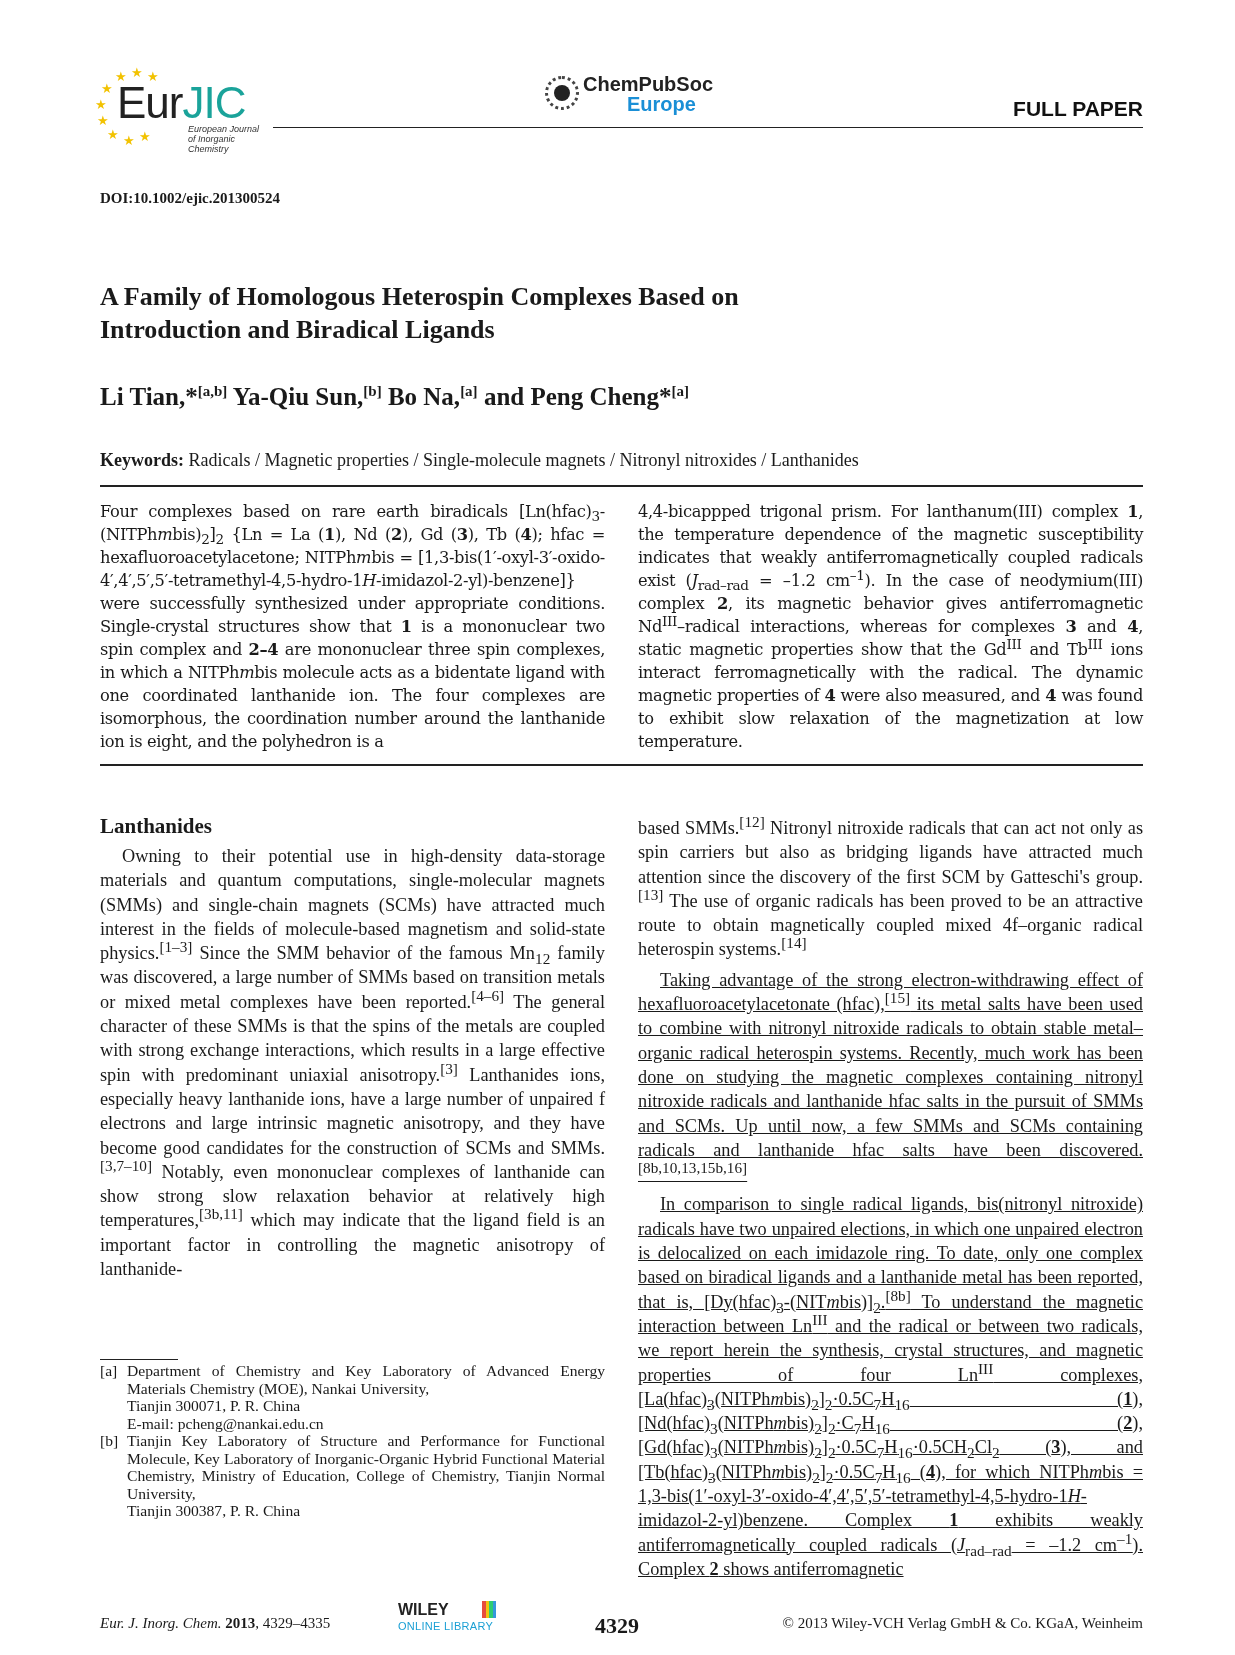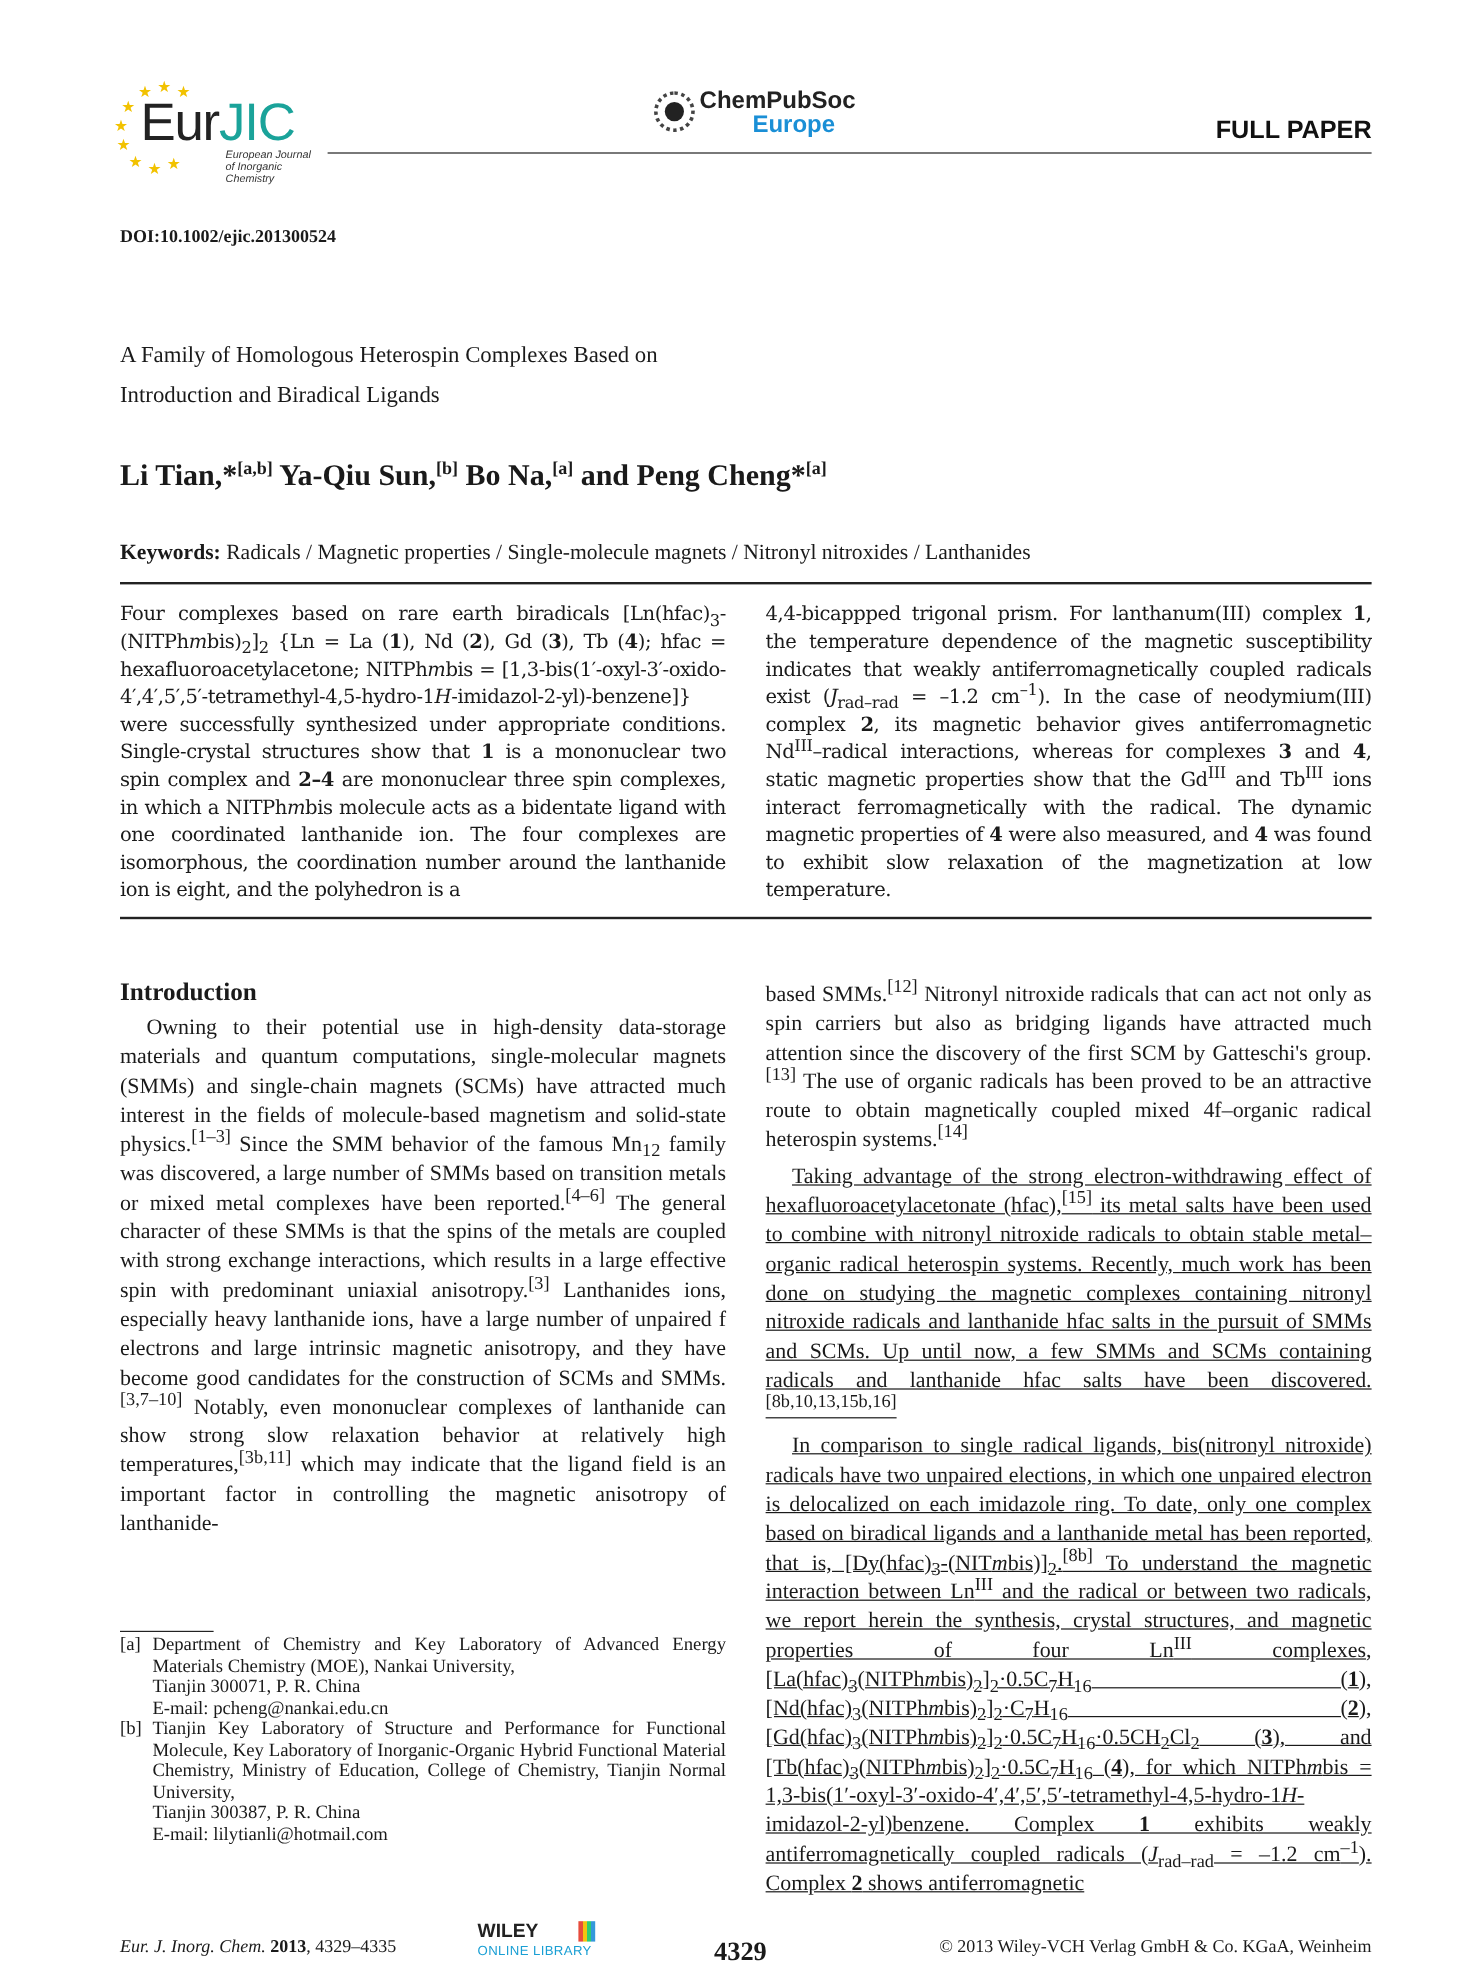--- a/index.html
+++ b/index.html
@@ -12,21 +12,21 @@
   .eurjic-sub { position:absolute; left:93px; top:54px; font-family:"Liberation Sans",sans-serif; font-style:italic; font-size:9px; line-height:10px; color:#333; }
   .star { position:absolute; color:#f2c200; font-size:13px; line-height:13px; }
   .header-rule { left:273px; top:127px; width:870px; height:1px; background:#222; }
   .chempub { left:545px; top:73px; width:170px; height:45px; }
   .chempub-icon { position:absolute; left:0; top:3px; width:34px; height:34px; border-radius:50%; border:3px dotted #444; box-sizing:border-box; }
   .chempub-icon:after { content:""; position:absolute; left:6px; top:6px; width:16px; height:16px; border-radius:50%; background:#222; }
   .chempub-t1 { position:absolute; left:38px; top:0; font-family:"Liberation Sans",sans-serif; font-weight:bold; font-size:20px; color:#222; }
   .chempub-t2 { position:absolute; left:82px; top:20px; font-family:"Liberation Sans",sans-serif; font-weight:bold; font-size:20px; color:#1a8fd6; }
   .full-paper { right:92px; top:97px; font-family:"Liberation Sans",sans-serif; font-weight:bold; font-size:21px; color:#111; }
   .doi { left:100px; top:190px; font-weight:bold; font-size:15px; }
-  .title { left:100px; top:280px; width:900px; font-weight:normal; font-size:19px; line-height:33px; }
+  .title { left:100px; top:280px; width:900px; font-weight:bold; font-size:26px; line-height:33px; }
   .authors { left:100px; top:383px; font-weight:bold; font-size:25px; }
   .authors sup { font-size:15px; }
   .keywords { left:100px; top:450px; font-size:18px; }
   .rule { height:2px; background:#222; }
   .abstract { top:500px; width:505px; font-size:16.3px; line-height:23px; text-align:justify; font-family:"DejaVu Serif",serif; letter-spacing:-0.35px; }
   .abstract b { font-weight:bold; }
   .section-h { left:100px; top:814px; font-weight:bold; font-size:21px; }
   .body-col { width:505px; font-size:18.3px; line-height:24.3px; text-align:justify; }
   .body-col p { margin:0; text-indent:22px; }
   .body-col p.noindent { text-indent:0; }
@@ -93,21 +93,21 @@
 </div>
 
 <div class="abs rule" style="left:100px;top:485px;width:1043px;"></div>
 
 <div class="abs abstract" style="left:100px;"><span>Four complexes based on rare earth biradicals [Ln(hfac)</span><sub>3</sub><span>-(NITPh</span><i>m</i><span>bis)</span><sub>2</sub><span>]</span><sub>2</sub><span> {Ln = La (</span><b>1</b><span>), Nd (</span><b>2</b><span>), Gd (</span><b>3</b><span>), Tb (</span><b>4</b><span>); hfac = hexafluoroacetylacetone; NITPh</span><i>m</i><span>bis = [1,3-bis(1′-oxyl-3′-oxido-4′,4′,5′,5′-tetramethyl-4,5-hydro-1</span><i>H</i><span>-imidazol-2-yl)-benzene]} were successfully synthesized under appropriate conditions. Single-crystal structures show that </span><b>1</b><span> is a mononuclear two spin complex and </span><b>2–4</b><span> are mononuclear three spin complexes, in which a NITPh</span><i>m</i><span>bis molecule acts as a bidentate ligand with one coordinated lanthanide ion. The four complexes are isomorphous, the coordination number around the lanthanide ion is eight, and the polyhedron is a</span></div>
 
 <div class="abs abstract" style="left:638px;"><span>4,4-bicappped trigonal prism. For lanthanum(III) complex </span><b>1</b><span>, the temperature dependence of the magnetic susceptibility indicates that weakly antiferromagnetically coupled radicals exist (</span><i>J</i><sub>rad–rad</sub><span> = –1.2 cm</span><sup>–1</sup><span>). In the case of neodymium(III) complex </span><b>2</b><span>, its magnetic behavior gives antiferromagnetic Nd</span><sup>III</sup><span>–radical interactions, whereas for complexes </span><b>3</b><span> and </span><b>4</b><span>, static magnetic properties show that the Gd</span><sup>III</sup><span> and Tb</span><sup>III</sup><span> ions interact ferromagnetically with the radical. The dynamic magnetic properties of </span><b>4</b><span> were also measured, and </span><b>4</b><span> was found to exhibit slow relaxation of the magnetization at low temperature.</span></div>
 
 <div class="abs rule" style="left:100px;top:764px;width:1043px;"></div>
 
-<div class="abs section-h">Introduction</div>
+<div class="abs section-h">Lanthanides</div>
 
 <div class="abs body-col" style="left:100px;top:844px;">
   <p><span>Owning to their potential use in high-density data-storage materials and quantum computations, single-molecular magnets (SMMs) and single-chain magnets (SCMs) have attracted much interest in the fields of molecule-based magnetism and solid-state physics.</span><sup>[1–3]</sup><span> Since the SMM behavior of the famous Mn</span><sub>12</sub><span> family was discovered, a large number of SMMs based on transition metals or mixed metal complexes have been reported.</span><sup>[4–6]</sup><span> The general character of these SMMs is that the spins of the metals are coupled with strong exchange interactions, which results in a large effective spin with predominant uniaxial anisotropy.</span><sup>[3]</sup><span> Lanthanides ions, especially heavy lanthanide ions, have a large number of unpaired f electrons and large intrinsic magnetic anisotropy, and they have become good candidates for the construction of SCMs and SMMs.</span><sup>[3,7–10]</sup><span> Notably, even mononuclear complexes of lanthanide can show strong slow relaxation behavior at relatively high temperatures,</span><sup>[3b,11]</sup><span> which may indicate that the ligand field is an important factor in controlling the magnetic anisotropy of lanthanide-</span></p>
 </div>
 
 <div class="abs body-col" style="left:638px;top:816px;">
   <p class="noindent"><span>based SMMs.</span><sup>[12]</sup><span> Nitronyl nitroxide radicals that can act not only as spin carriers but also as bridging ligands have attracted much attention since the discovery of the first SCM by Gatteschi's group.</span><sup>[13]</sup><span> The use of organic radicals has been proved to be an attractive route to obtain magnetically coupled mixed 4f–organic radical heterospin systems.</span><sup>[14]</sup></p>
   <p class="para-gap"><span>Taking advantage of the strong electron-withdrawing effect of hexafluoroacetylacetonate (hfac),</span><sup>[15]</sup><span> its metal salts have been used to combine with nitronyl nitroxide radicals to obtain stable metal–organic radical heterospin systems. Recently, much work has been done on studying the magnetic complexes containing nitronyl nitroxide radicals and lanthanide hfac salts in the pursuit of SMMs and SCMs. Up until now, a few SMMs and SCMs containing radicals and lanthanide hfac salts have been discovered.</span><sup>[8b,10,13,15b,16]</sup></p>
   <p class="para-gap"><span>In comparison to single radical ligands, bis(nitronyl nitroxide) radicals have two unpaired elections, in which one unpaired electron is delocalized on each imidazole ring. To date, only one complex based on biradical ligands and a lanthanide metal has been reported, that is, [Dy(hfac)</span><sub>3</sub><span>-(NIT</span><i>m</i><span>bis)]</span><sub>2</sub><span>.</span><sup>[8b]</sup><span> To understand the magnetic interaction between Ln</span><sup>III</sup><span> and the radical or between two radicals, we report herein the synthesis, crystal structures, and magnetic properties of four Ln</span><sup>III</sup><span> complexes, [La(hfac)</span><sub>3</sub><span>(NITPh</span><i>m</i><span>bis)</span><sub>2</sub><span>]</span><sub>2</sub><span>·0.5C</span><sub>7</sub><span>H</span><sub>16</sub><span> (</span><b>1</b><span>), [Nd(hfac)</span><sub>3</sub><span>(NITPh</span><i>m</i><span>bis)</span><sub>2</sub><span>]</span><sub>2</sub><span>·C</span><sub>7</sub><span>H</span><sub>16</sub><span> (</span><b>2</b><span>), [Gd(hfac)</span><sub>3</sub><span>(NITPh</span><i>m</i><span>bis)</span><sub>2</sub><span>]</span><sub>2</sub><span>·0.5C</span><sub>7</sub><span>H</span><sub>16</sub><span>·0.5CH</span><sub>2</sub><span>Cl</span><sub>2</sub><span> (</span><b>3</b><span>), and [Tb(hfac)</span><sub>3</sub><span>(NITPh</span><i>m</i><span>bis)</span><sub>2</sub><span>]</span><sub>2</sub><span>·0.5C</span><sub>7</sub><span>H</span><sub>16</sub><span> (</span><b>4</b><span>), for which NITPh</span><i>m</i><span>bis = 1,3-bis(1′-oxyl-3′-oxido-4′,4′,5′,5′-tetramethyl-4,5-hydro-1</span><i>H</i><span>-imidazol-2-yl)benzene. Complex </span><b>1</b><span> exhibits weakly antiferromagnetically coupled radicals (</span><i>J</i><sub>rad–rad</sub><span> = –1.2 cm</span><sup>–1</sup><span>). Complex </span><b>2</b><span> shows antiferromagnetic</span></p>
 </div>
@@ -120,21 +120,20 @@
       <div>Department of Chemistry and Key Laboratory of Advanced Energy Materials Chemistry (MOE), Nankai University,</div>
       <div>Tianjin 300071, P. R. China</div>
       <div>E-mail: pcheng@nankai.edu.cn</div>
     </div>
   </div>
   <div class="fn">
     <span class="fn-tag">[b]</span>
     <div class="fn-body">
       <div>Tianjin Key Laboratory of Structure and Performance for Functional Molecule, Key Laboratory of Inorganic-Organic Hybrid Functional Material Chemistry, Ministry of Education, College of Chemistry, Tianjin Normal University,</div>
       <div>Tianjin 300387, P. R. China</div>
-      <div>E-mail: lilytianli@hotmail.com</div>
     </div>
   </div>
 </div>
 
 <div class="abs footer" style="left:100px;"><i>Eur. J. Inorg. Chem.</i> <b>2013</b><span>, 4329–4335</span></div>
 <div class="abs wiley">
   <div class="wiley-t">WILEY</div>
   <div class="wiley-books"></div>
   <div class="wiley-s">ONLINE LIBRARY</div>
 </div>

